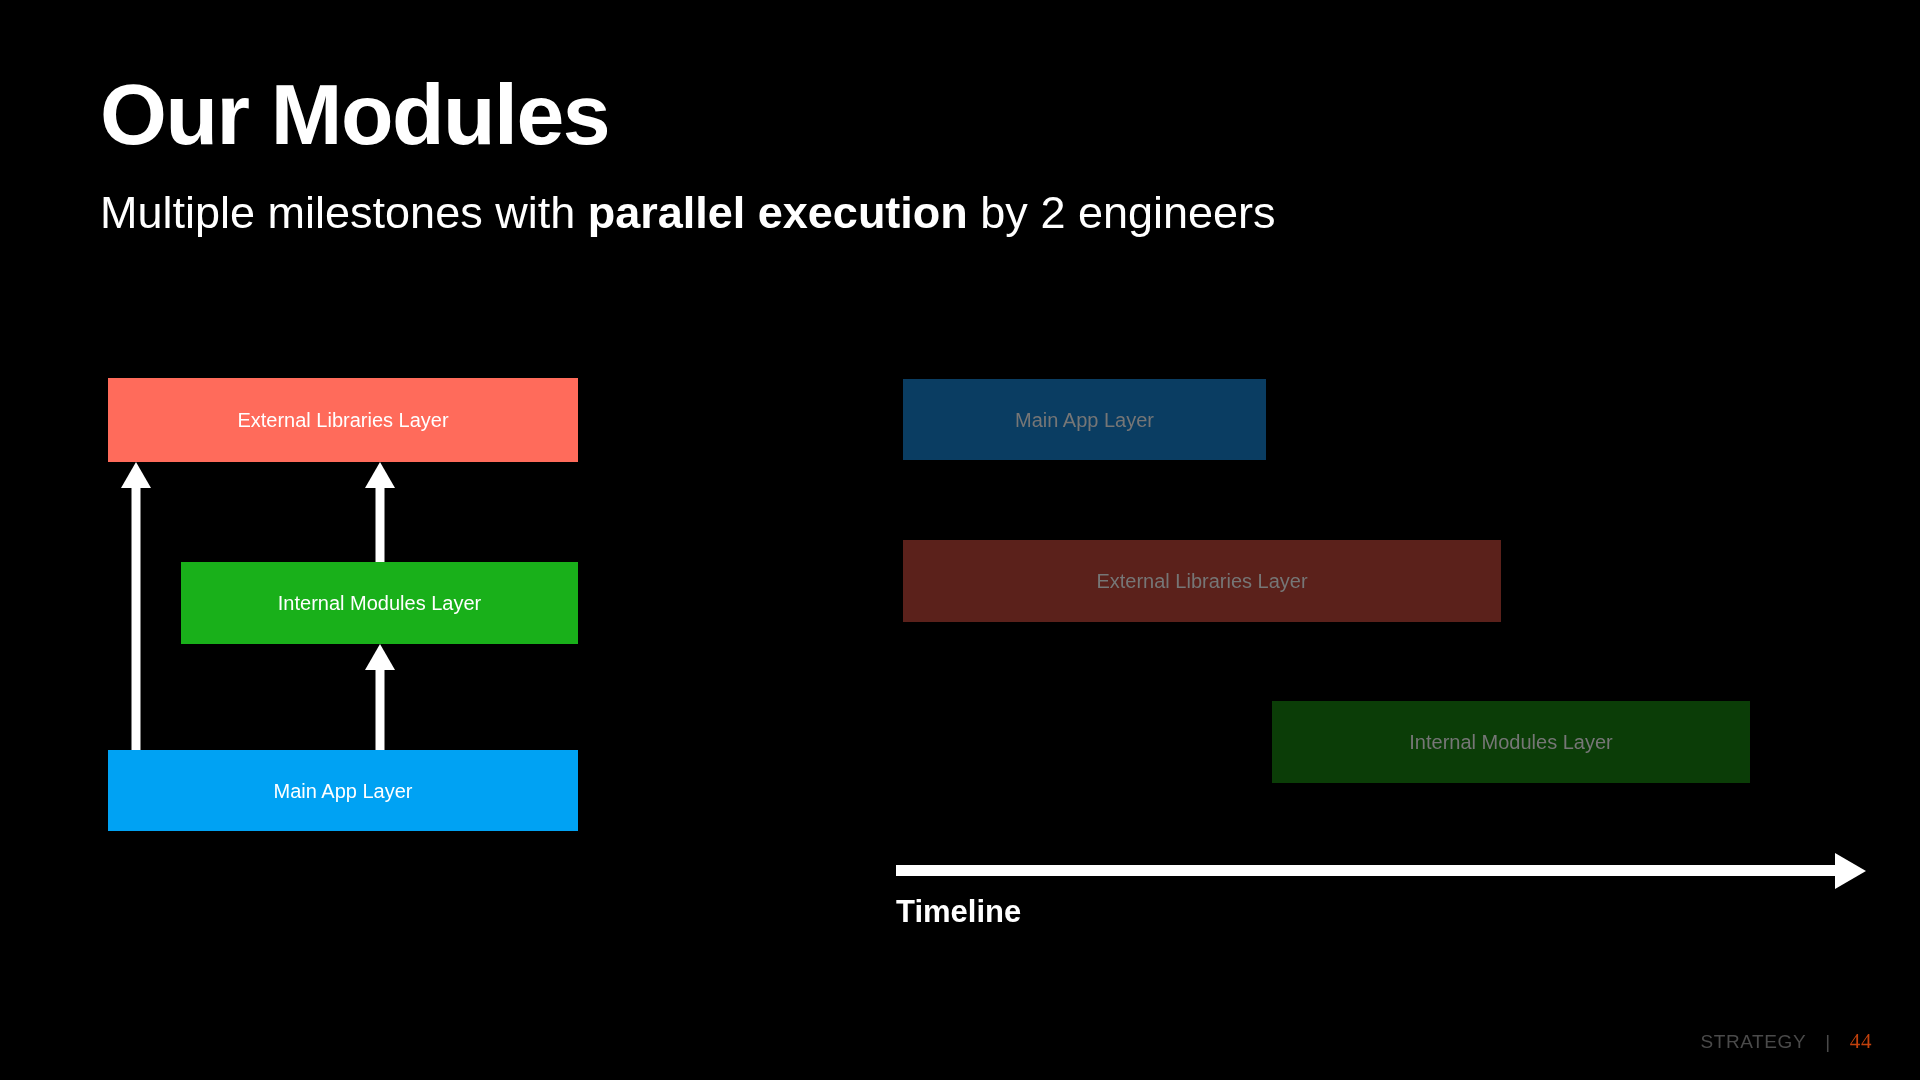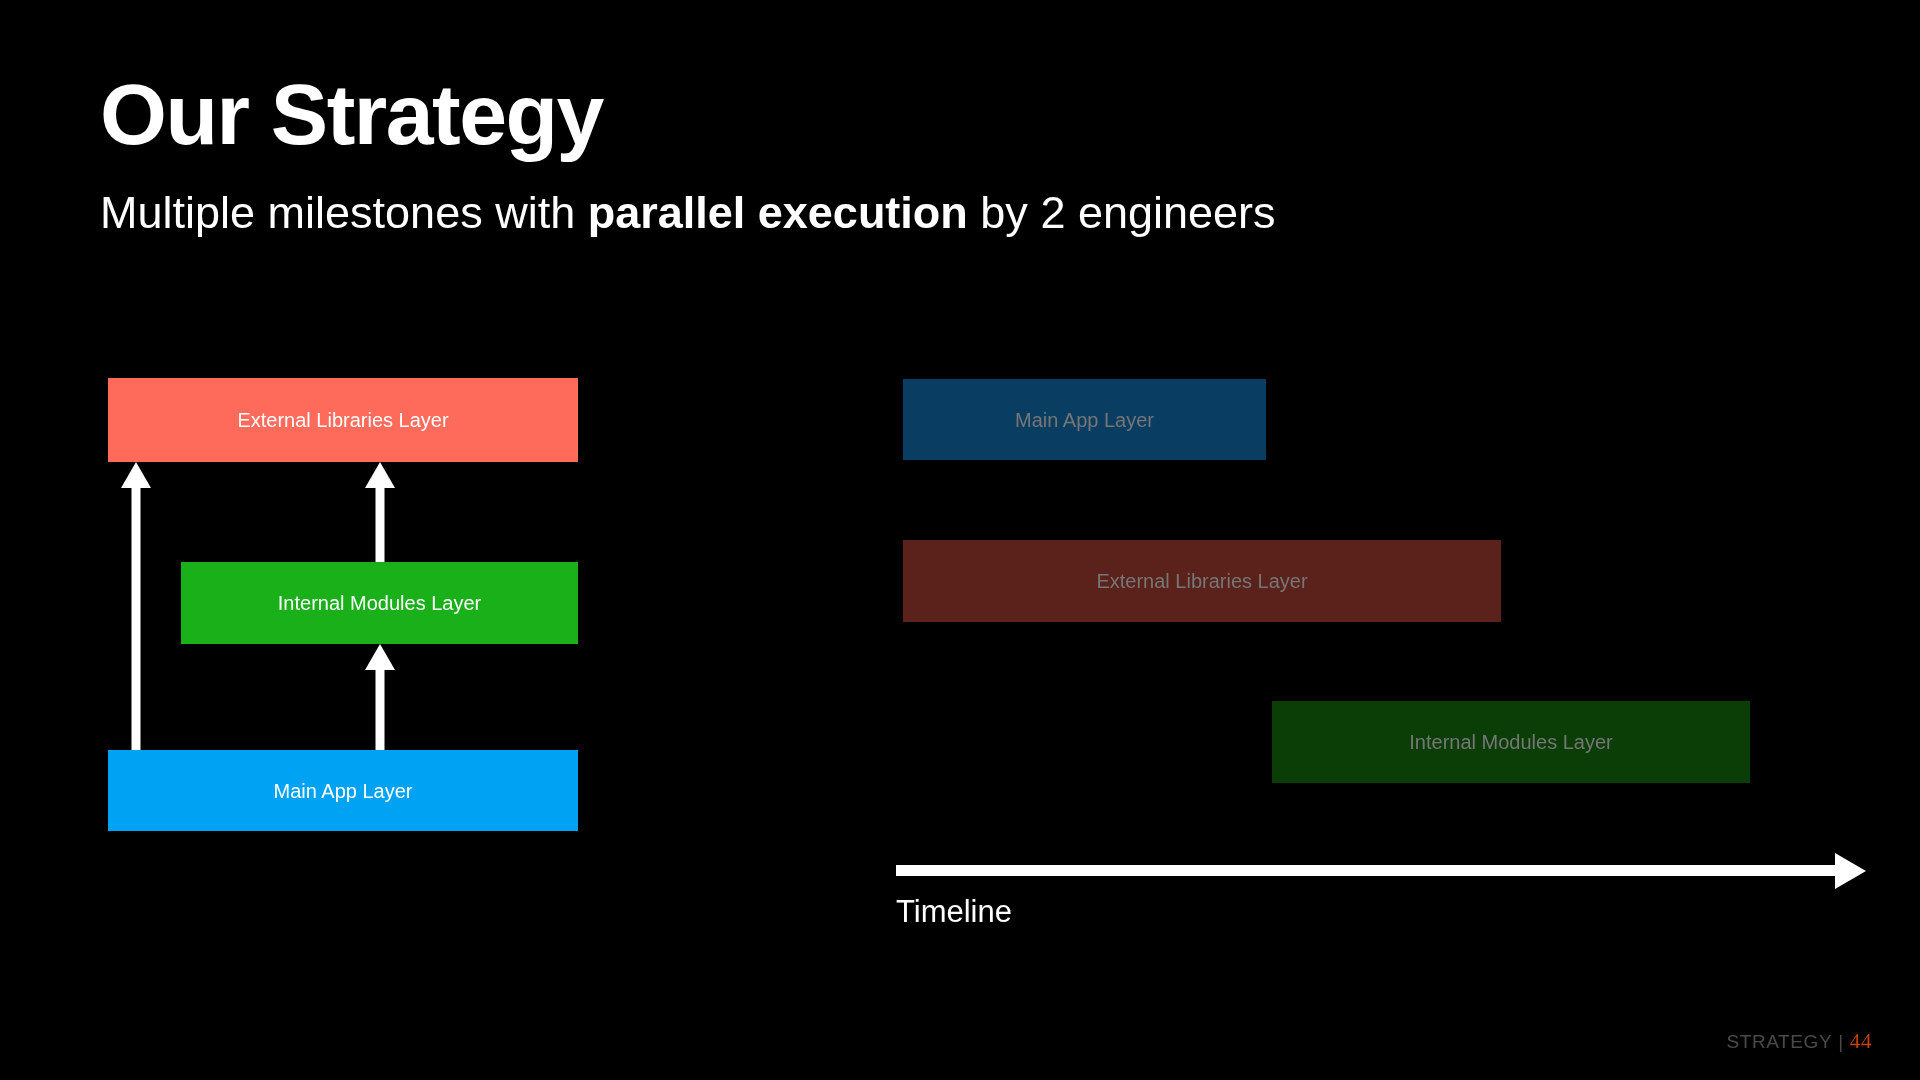--- a/index.html
+++ b/index.html
@@ -82,38 +82,38 @@
   }
   #timeline-arrowhead {
     position:absolute; left:1835px; top:853px;
     width:0; height:0;
     border-top:18px solid transparent;
     border-bottom:18px solid transparent;
     border-left:31px solid #ffffff;
   }
   #timeline-label {
     position:absolute; left:896px; top:896px;
-    font-size:31px; line-height:1; color:#ffffff; white-space:nowrap;
+    font-size:31px; line-height:1; color:#ffffff; white-space:nowrap;font-weight:bold;
   }
 
   
   #footer {
     position:absolute; right:48px; bottom:28px;
-    display:flex; align-items:baseline; gap:6px;
+    display:flex; align-items:baseline; gap:19px;
     font-size:19px; line-height:1; letter-spacing:0.6px;
     white-space:nowrap;
   }
   #footer-section { color:#4a4a4a; }
   #footer-separator { color:#4a4a4a; }
   #footer-page { color:#c2410c; font-size:21px;font-family:Liberation Serif, serif; }
 </style>
 </head>
 <body>
 
-<h1 id="slide-title">Our Strategy</h1>
+<h1 id="slide-title">Our Modules</h1>
 
 <div id="slide-subtitle"><span>Multiple milestones with </span><span class="em">parallel execution</span><span> by 2 engineers</span></div>
 
 <div id="left-diagram">
 
   <div class="layer-box bright" id="box-external-libraries">External Libraries Layer</div>
 
   <div class="layer-box bright" id="box-internal-modules">Internal Modules Layer</div>
 
   <div class="layer-box bright" id="box-main-app">Main App Layer</div>

